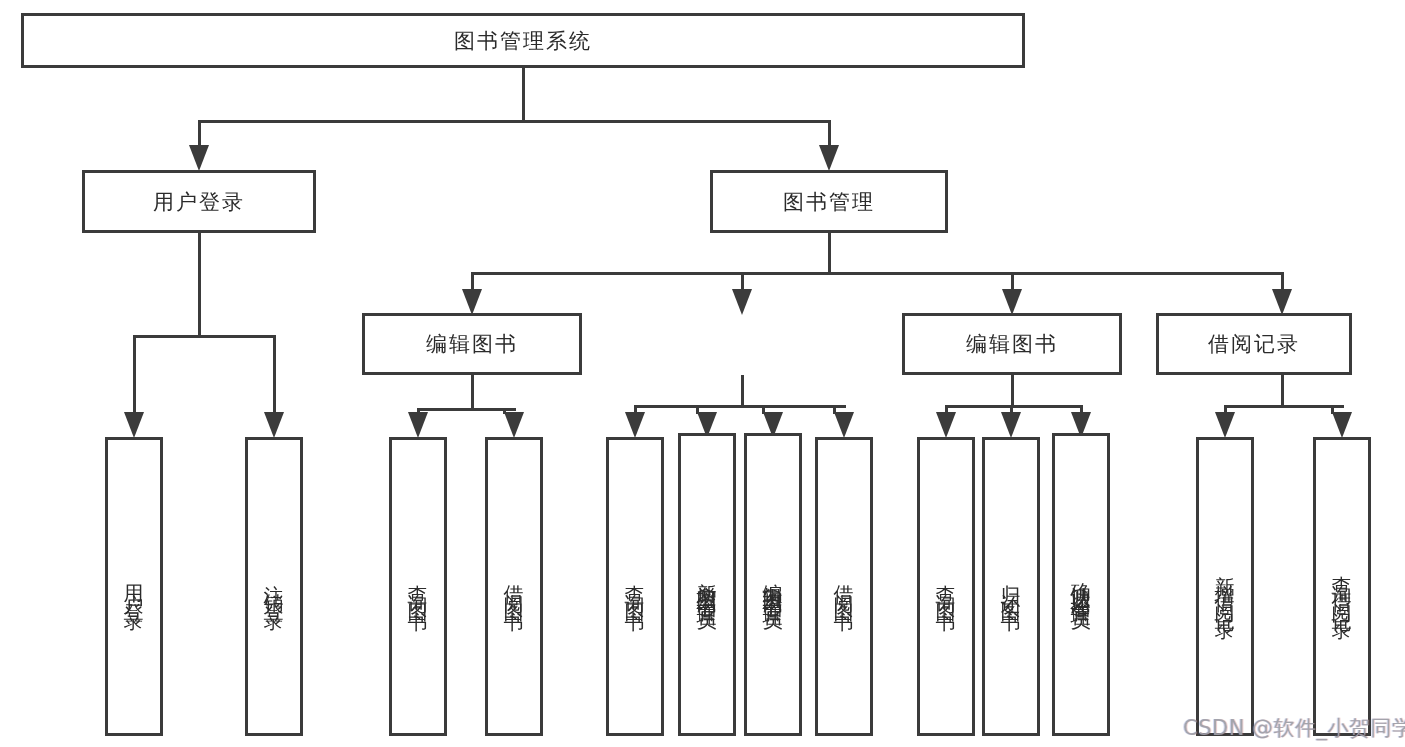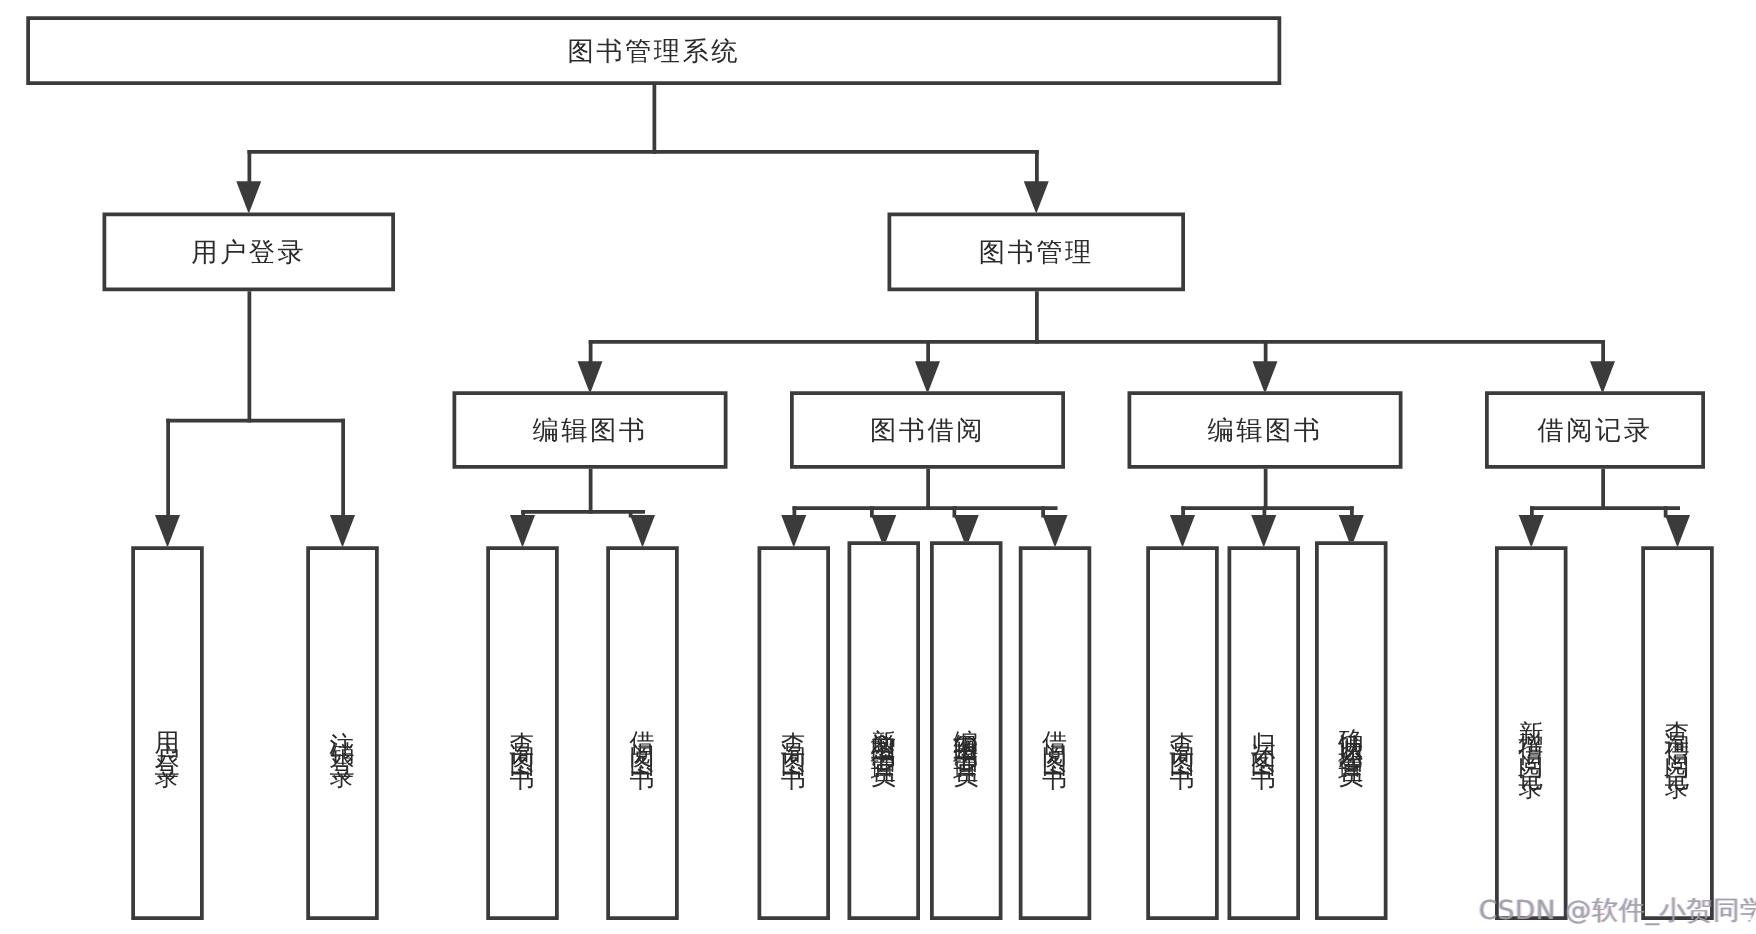--- a/index.html
+++ b/index.html
@@ -1,18 +1,18 @@
 <!DOCTYPE html>
 <html><head>
 <meta charset="utf-8">
 <style>
   html,body{margin:0;padding:0;background:#ffffff;}
   .canvas{
     position:relative;width:1405px;height:747px;background:#ffffff;overflow:hidden;
-    font-family:"DejaVu Sans","Liberation Sans",sans-serif;color:#2b2b2b;border-radius:25px;
+    font-family:"DejaVu Sans","Liberation Sans",sans-serif;color:#2b2b2b;
   }
   .node{
     position:absolute;box-sizing:border-box;border:3px solid #3b3b3b;background:#ffffff;
     display:flex;align-items:center;justify-content:center;
   }
   .hlbl{font-size:21px;letter-spacing:2px;white-space:nowrap;color:#2b2b2b;}
   .vlbl{
     writing-mode:vertical-rl;text-orientation:mixed;font-size:20px;line-height:1;
     letter-spacing:9px;color:#2b2b2b;white-space:nowrap;
   }
@@ -68,27 +68,24 @@
   <div class="vline" style="left:1010.5px;top:272px;height:19px"></div>
   <div class="vline" style="left:1280.5px;top:272px;height:19px"></div>
   <div class="arrow" style="left:462px;top:289px"></div>
   <div class="arrow" style="left:732px;top:289px"></div>
   <div class="arrow" style="left:1002px;top:289px"></div>
   <div class="arrow" style="left:1272px;top:289px"></div>
 
   <div class="node" style="left:362px;top:313px;width:220px;height:62px">
     <span class="hlbl">编辑图书</span>
   </div>
-  <div class="node" style="left:632px;top:313px;width:220px;height:62px">
-    <span class="hlbl">图书借阅</span>
-  </div>
   <div class="node" style="left:902px;top:313px;width:220px;height:62px">
     <span class="hlbl">编辑图书</span>
   </div>
-  <div class="node" style="left:1188px;top:313px;width:176px;height:62px">
+  <div class="node" style="left:1156px;top:313px;width:196px;height:62px">
     <span class="hlbl">借阅记录</span>
   </div>
 
   <div class="vline" style="left:470.5px;top:375px;height:36px"></div>
   <div class="hline" style="left:416.5px;top:408px;width:99px"></div>
   <div class="vline" style="left:416.5px;top:408px;height:6px"></div>
   <div class="vline" style="left:502.5px;top:408px;height:6px"></div>
   <div class="arrow" style="left:408px;top:412px"></div>
   <div class="arrow" style="left:504px;top:412px"></div>
 

